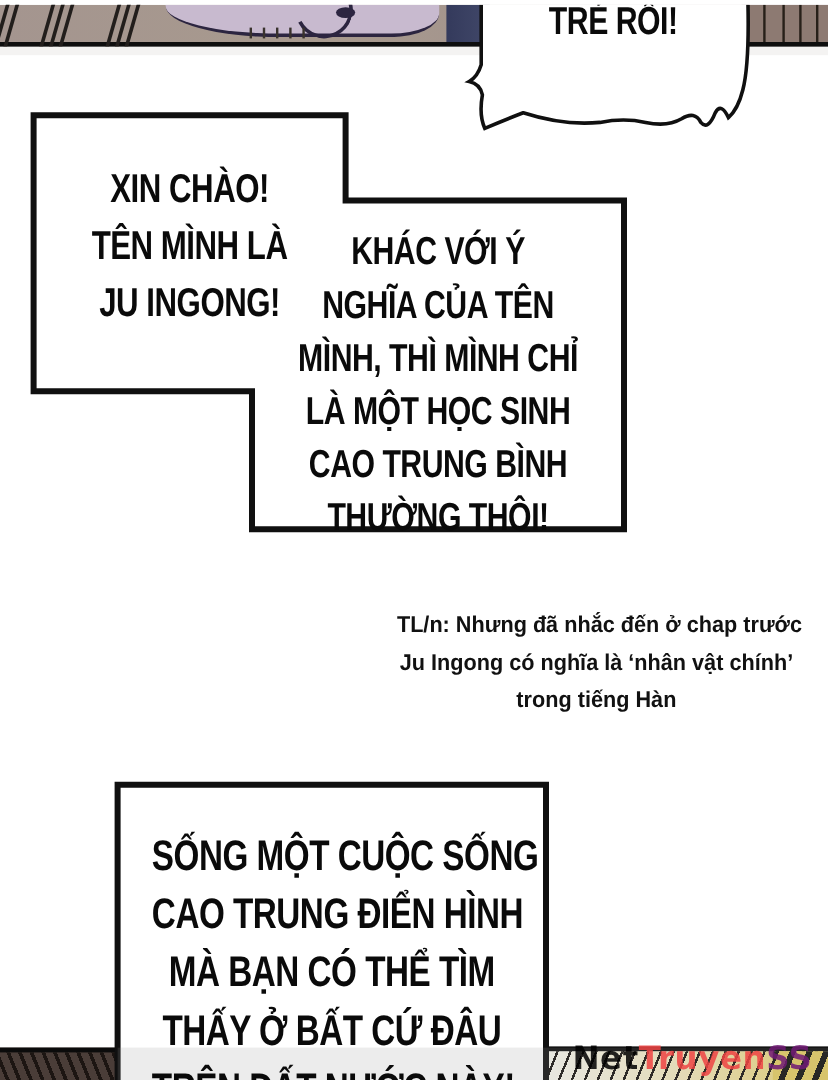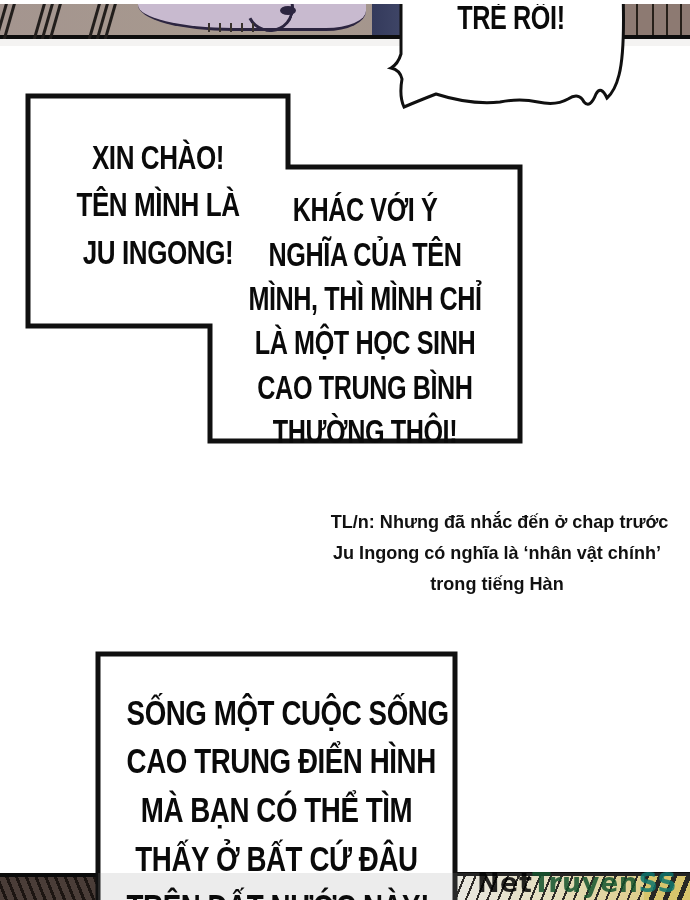--- a/index.html
+++ b/index.html
@@ -66,22 +66,22 @@
     position:absolute;right:0;top:0;width:46px;height:28px;
     background:repeating-linear-gradient(112deg,#11100d 0 5px,#e6cf63 5px 13px);
   }
   
   #gray-band{position:absolute;left:98px;top:869px;width:592px;height:31px;background:rgba(150,150,150,0.18);z-index:3;}
   #watermark{
     position:absolute;left:477px;top:863px;z-index:5;font-family:"DejaVu Sans",sans-serif;
     font-size:27px;font-weight:bold;letter-spacing:0.5px;opacity:0.85;white-space:nowrap;
   }
   #watermark .wm-net{color:#000000;}
-  #watermark .wm-truyen{color:#14532d;}
-  #watermark .wm-suffix{color:#0f766e;}
+  #watermark .wm-truyen{color:#ef4444;}
+  #watermark .wm-suffix{color:#701a75;}
 </style>
 </head>
 <body>
 
 <div id="canvas">
 
   <div id="top-panel">
     <div class="floor-line" style="left:6px"></div>
     <div class="floor-line" style="left:14px"></div>
     <div class="floor-line" style="left:44px"></div>

